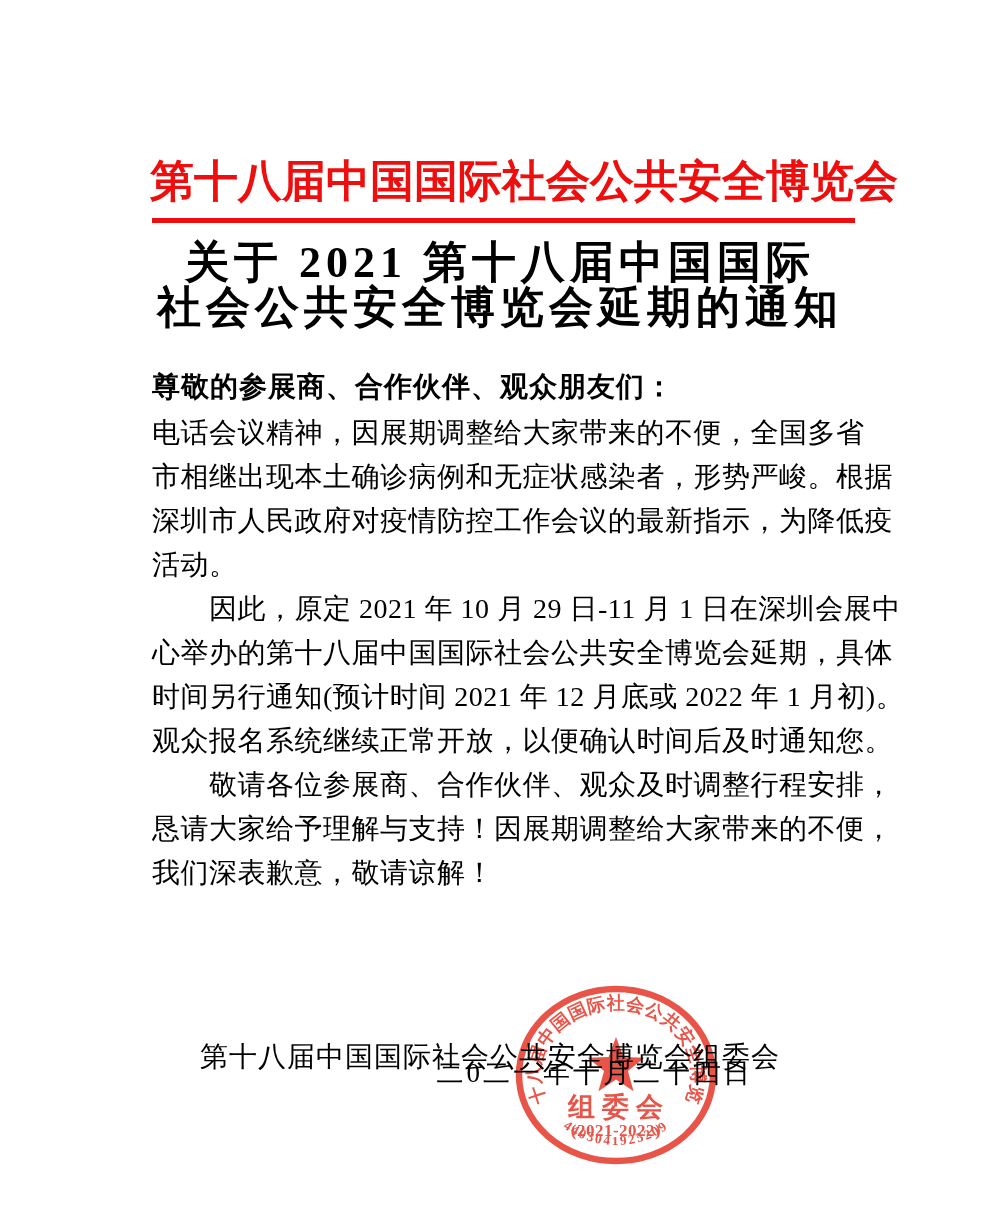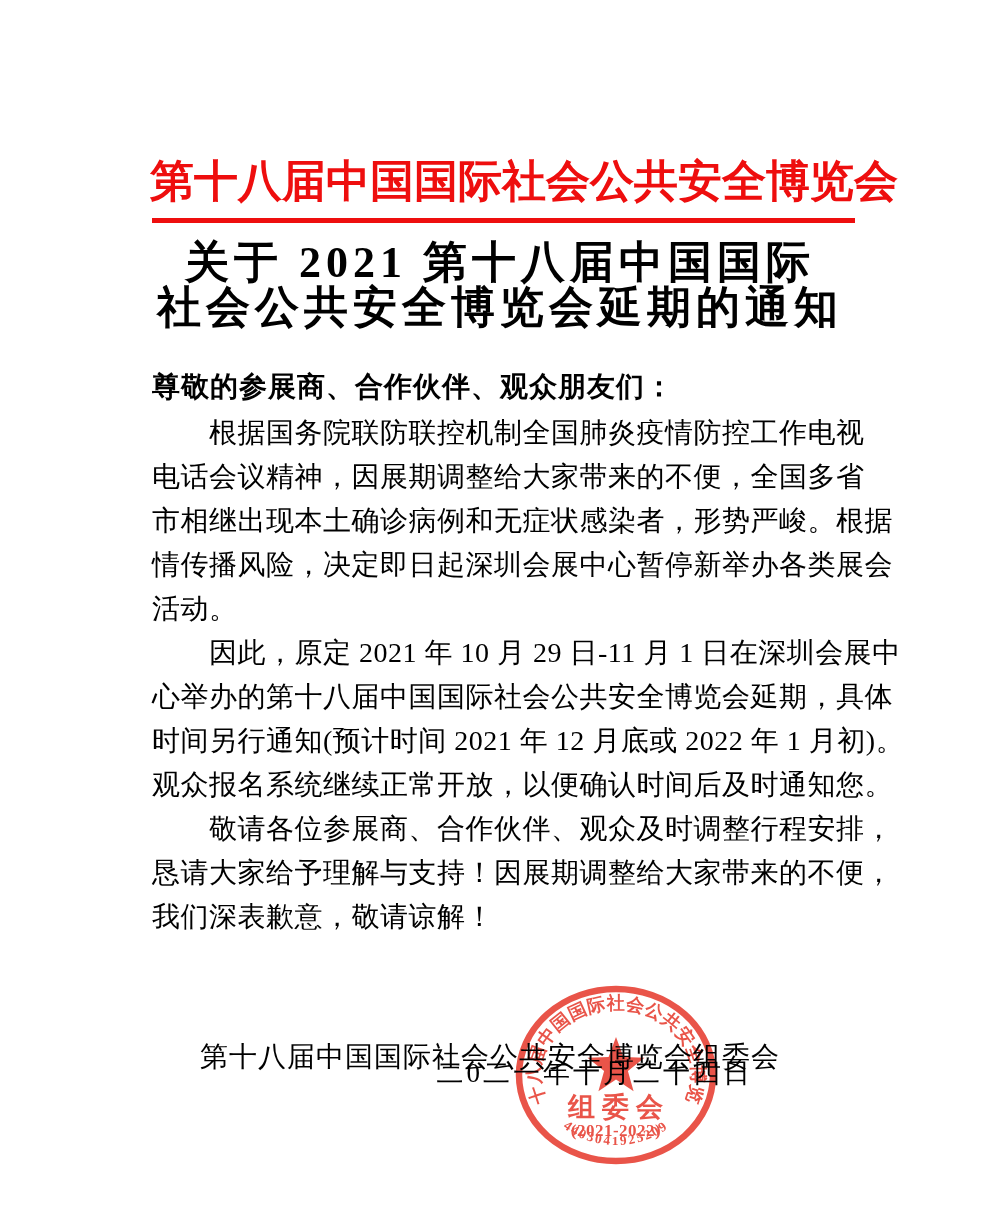--- a/index.html
+++ b/index.html
@@ -57,24 +57,23 @@
 
   <div class="banner">第十八届中国国际社会公共安全博览会</div>
   <div class="banner-underline"></div>
 
   <div class="subtitle l1">关于 2021 第十八届中国国际</div>
   <div class="subtitle l2">社会公共安全博览会延期的通知</div>
 
   <div class="salutation">尊敬的参展商、合作伙伴、观众朋友们：</div>
 
   <div class="body-block">
-    <div class="bl j ind">根据国务院联防联控机制全国肺炎疫情防控工作电视</div>
     <div class="bl j">电话会议精神，因展期调整给大家带来的不便，全国多省</div>
     <div class="bl j">市相继出现本土确诊病例和无症状感染者，形势严峻。根据</div>
-    <div class="bl j">情传播风险，决定即日起深圳会展中心暂停新举办各类展会</div>
+    <div class="bl j">深圳市人民政府对疫情防控工作会议的最新指示，为降低疫</div>
     <div class="bl">活动。</div>
     <div class="bl j ind">因此，原定 2021 年 10 月 29 日-11 月 1 日在深圳会展中</div>
     <div class="bl j">心举办的第十八届中国国际社会公共安全博览会延期，具体</div>
     <div class="bl j">时间另行通知(预计时间 2021 年 12 月底或 2022 年 1 月初)。</div>
     <div class="bl j">观众报名系统继续正常开放，以便确认时间后及时通知您。</div>
     <div class="bl j ind">敬请各位参展商、合作伙伴、观众及时调整行程安排，</div>
     <div class="bl j">恳请大家给予理解与支持！因展期调整给大家带来的不便，</div>
     <div class="bl">我们深表歉意，敬请谅解！</div>
   </div>
 

